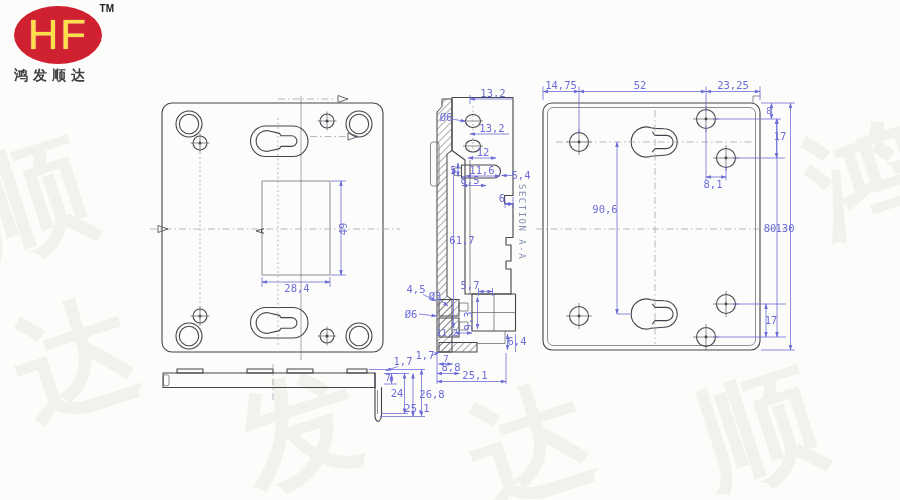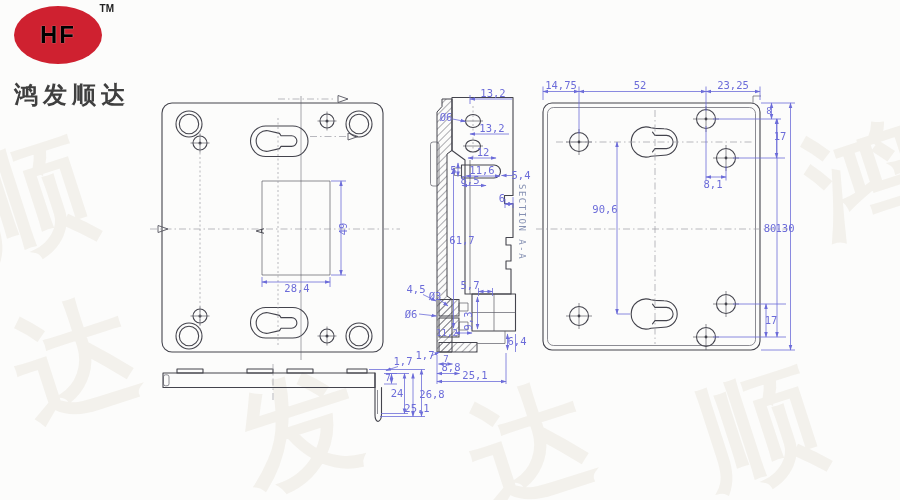--- a/index.html
+++ b/index.html
@@ -5,24 +5,24 @@
   html,body{margin:0;padding:0;background:#ffffff;}
   .stage{position:relative;width:900px;height:500px;background:#fcfcfb;overflow:hidden;
          font-family:"Liberation Sans",sans-serif;}
   
   .wm{position:absolute;font-family:"DejaVu Sans",sans-serif;font-size:120px;font-weight:700;
       color:rgba(185,165,135,0.12);transform:rotate(-18deg);user-select:none;line-height:1;}
   
   .logo{position:absolute;left:14px;top:6px;width:140px;}
   .badge{position:relative;width:88px;height:58px;background:#cf2130;border-radius:50%;
          display:flex;align-items:center;justify-content:center;}
-  .badge .hf{color:#000000;font-weight:700;font-size:24px;letter-spacing:2px;
+  .badge .hf{color:#fde047;font-weight:400;font-size:42px;letter-spacing:2px;
              font-family:"Liberation Sans",sans-serif;text-shadow:0 0 1px #fff;}
   .badge .tm{position:absolute;right:-12px;top:-3px;font-size:10px;color:#222;font-weight:700;}
-  .company{margin-top:15px;font-size:24px;font-weight:700;color:#3f3f3f;letter-spacing:5px;
+  .company{margin-top:3px;font-size:14px;font-weight:700;color:#3f3f3f;letter-spacing:5px;
            font-family:"DejaVu Sans",sans-serif;white-space:nowrap;}
   
   svg{position:absolute;left:0;top:0;}
   .o  {stroke:#44444d;fill:none;stroke-width:1.1;stroke-linejoin:round;stroke-linecap:round;}
   .o2 {stroke:#5c5c66;fill:none;stroke-width:.7;stroke-linejoin:round;}
   .cl {stroke:#9b9ba4;fill:none;stroke-width:.7;stroke-dasharray:7 3 1.5 3;}
   .dot{stroke:#9b9ba4;fill:none;stroke-width:.7;stroke-dasharray:2 2.5;}
   .dl {stroke:#6c6cd9;fill:none;stroke-width:.8;}
   .hx {fill:url(#hatch);stroke:#44444d;stroke-width:1;}
   .tri{stroke:#55555f;fill:none;stroke-width:.9;}

